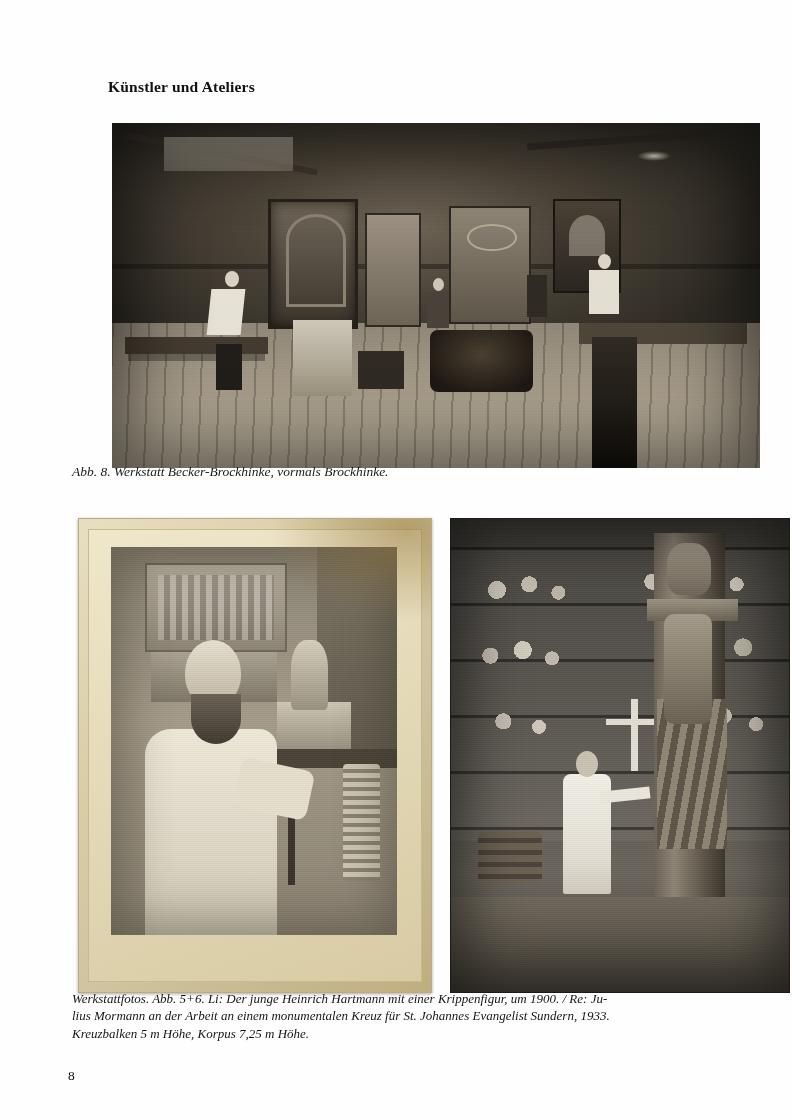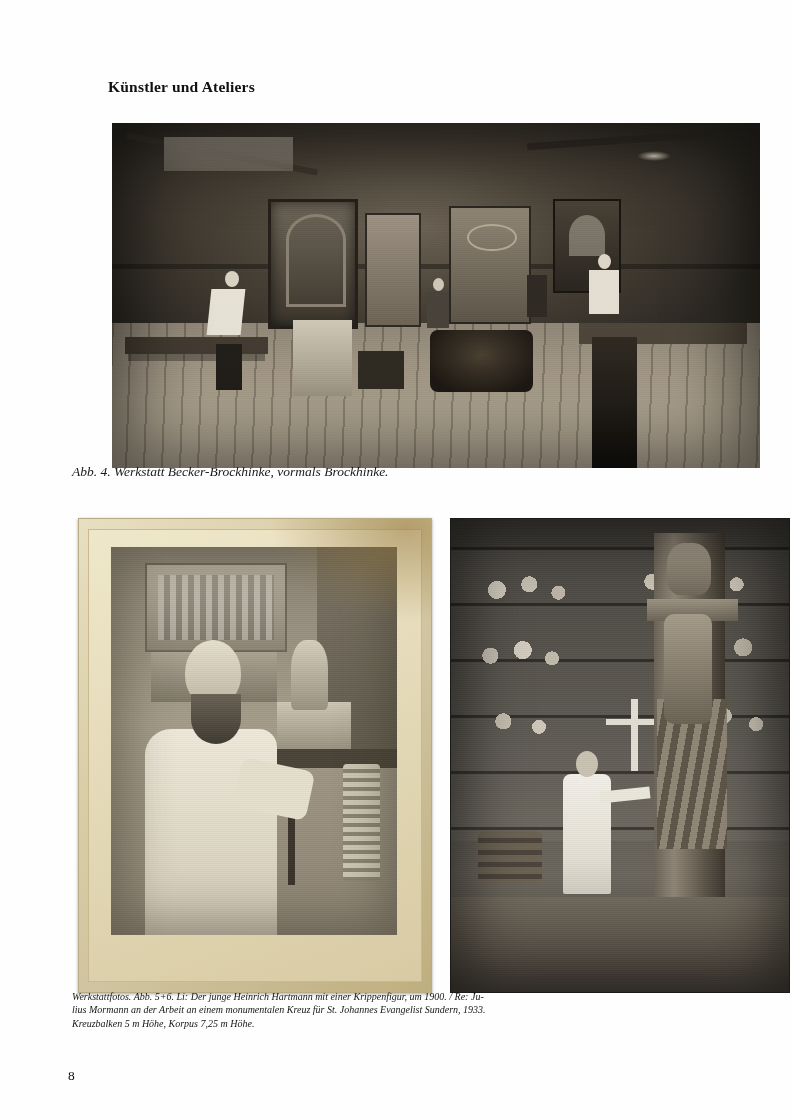--- a/index.html
+++ b/index.html
@@ -359,21 +359,21 @@
     box-shadow: inset 0 0 60px 14px rgba(0,0,0,0.55);
   }
 
   
   .cap56 {
     position: absolute;
     left: 72px;
     top: 990px;
     width: 660px;
     font-style: italic;
-    font-size: 10px;
+    font-size: 13px;
     line-height: 1.33;
     color: #151515;
     text-align: left;
   }
   .cap56 span { display:block; }
 
   .pagenum {
     position: absolute;
     left: 68px;
     top: 1068px;
@@ -411,21 +411,21 @@
     <div class="manC-head"></div>
     <div class="manC-body"></div>
     <div class="manM-body"></div>
     <div class="manR-head"></div>
     <div class="manR-body"></div>
     <div class="lamp"></div>
     <div class="grain"></div>
     <div class="vig"></div>
   </figure>
 
-  <div class="cap4">Abb. 4. Werkstatt Becker-Brockhinke, vormals Brockhinke.</div>
+  <div class="cap4">Abb. 8. Werkstatt Becker-Brockhinke, vormals Brockhinke.</div>
 
   <figure class="fig5">
     <div class="mat"></div>
     <div class="photo">
       <div class="wallR"></div>
       <div class="relief"></div>
       <div class="relief2"></div>
       <div class="pedestal"></div>
       <div class="figurine"></div>
       <div class="table"></div>

